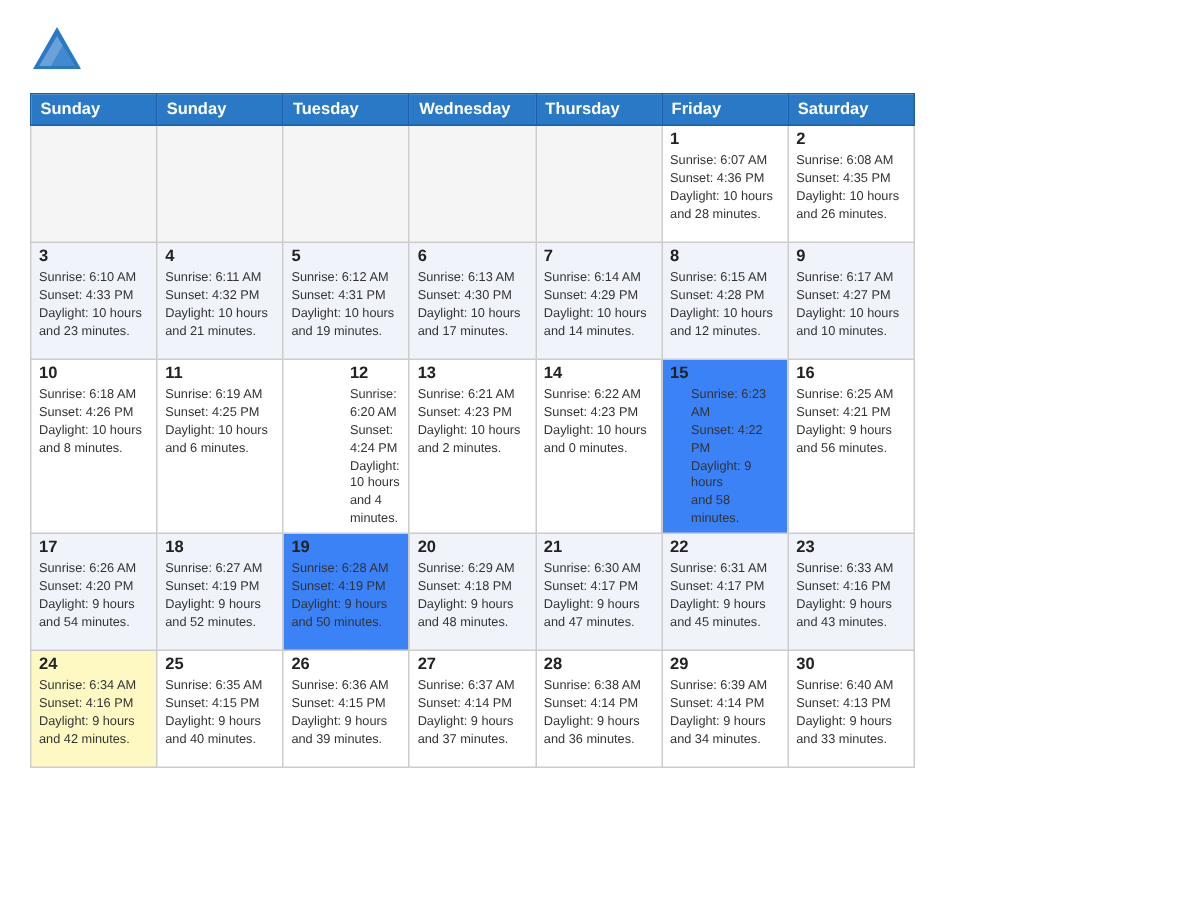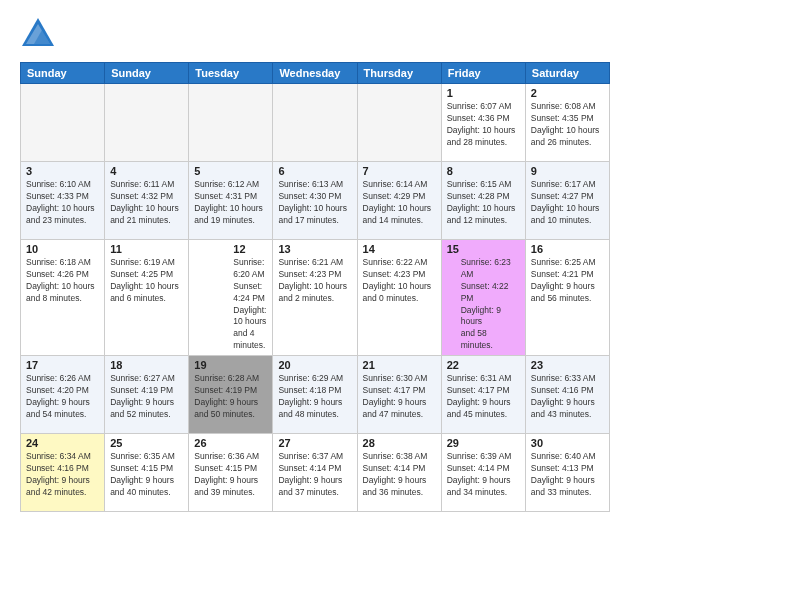--- a/index.html
+++ b/index.html
@@ -237,21 +237,21 @@
 Daylight: 10 hours
 and 2 minutes.</div>
           </td>
           <td style="background: rgb(255, 255, 255);">
             <span class="day-num">14</span>
             <div class="day-info" style="white-space: pre-line;">Sunrise: 6:22 AM
 Sunset: 4:23 PM
 Daylight: 10 hours
 and 0 minutes.</div>
           </td>
-          <td style="background: #f0abfc;">
+          <td style="background: #3b82f6;">
             <span class="day-num">15</span>
             <div class="day-info" style="white-space: pre-line; margin-left: 14px;">Sunrise: 6:23 AM
 Sunset: 4:22 PM
 Daylight: 9 hours
 and 58 minutes.</div>
           </td>
           <td style="background: rgb(255, 255, 255);">
             <span class="day-num">16</span>
             <div class="day-info" style="white-space: pre-line;">Sunrise: 6:25 AM
 Sunset: 4:21 PM
@@ -267,21 +267,21 @@
 Daylight: 9 hours
 and 54 minutes.</div>
           </td>
           <td style="background: rgb(240, 244, 250);">
             <span class="day-num">18</span>
             <div class="day-info" style="white-space: pre-line;">Sunrise: 6:27 AM
 Sunset: 4:19 PM
 Daylight: 9 hours
 and 52 minutes.</div>
           </td>
-          <td style="background: #a3a3a3;">
+          <td style="background: #3b82f6;">
             <span class="day-num">19</span>
             <div class="day-info" style="white-space: pre-line;">Sunrise: 6:28 AM
 Sunset: 4:19 PM
 Daylight: 9 hours
 and 50 minutes.</div>
           </td>
           <td style="background: rgb(240, 244, 250);">
             <span class="day-num">20</span>
             <div class="day-info" style="white-space: pre-line;">Sunrise: 6:29 AM
 Sunset: 4:18 PM

